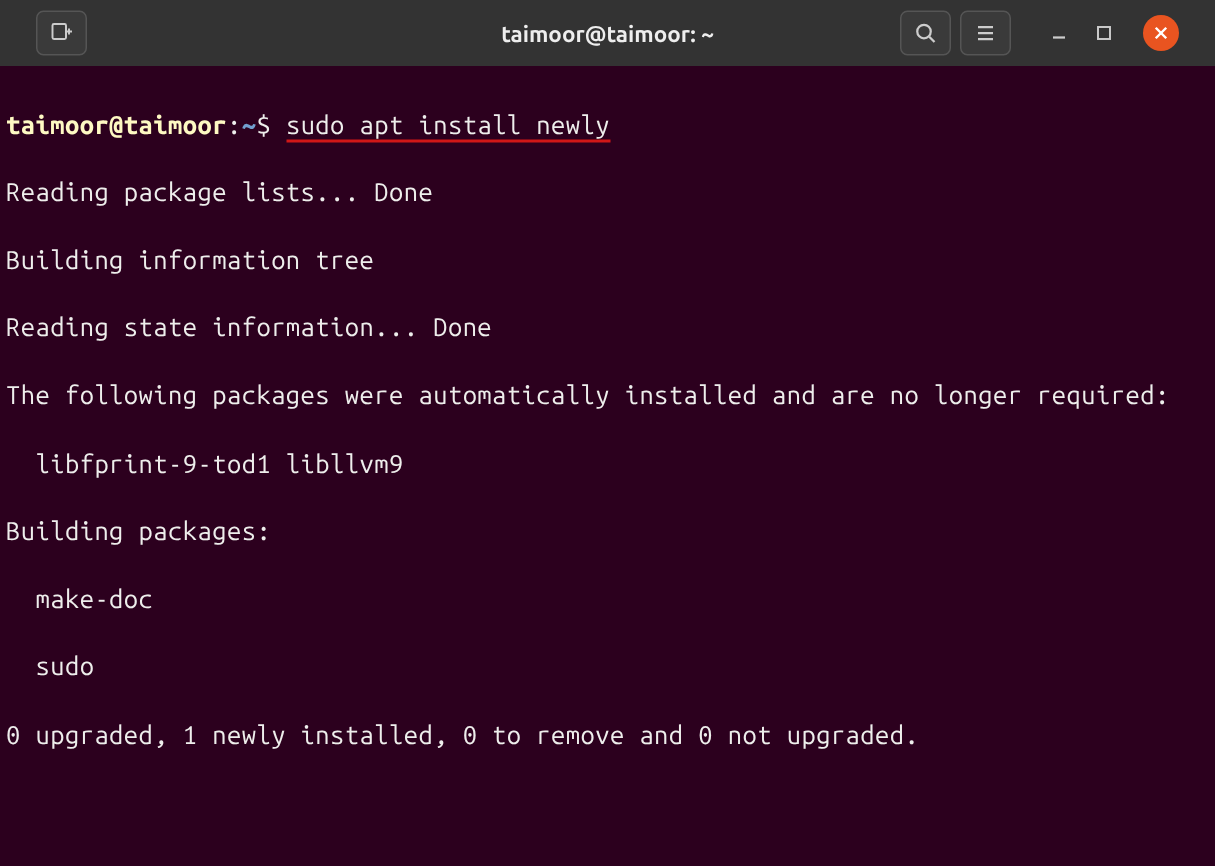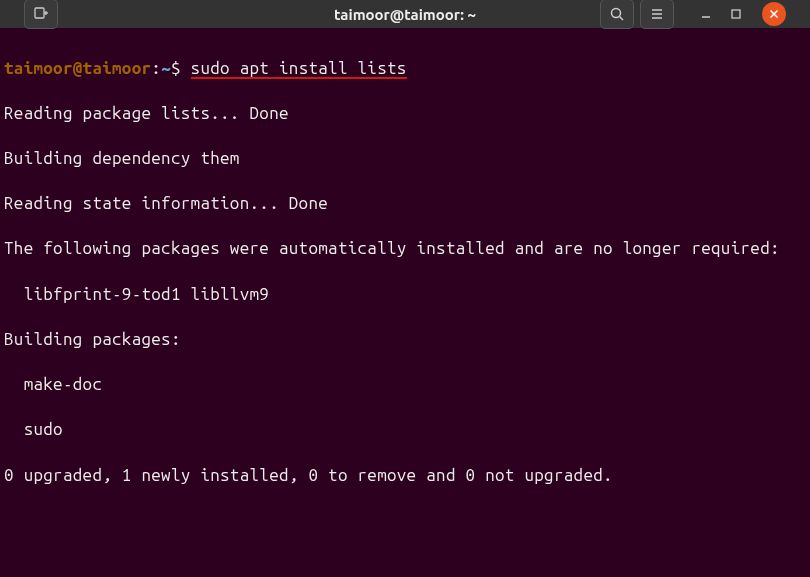--- a/index.html
+++ b/index.html
@@ -5,21 +5,21 @@
     * { margin: 0; padding: 0; box-sizing: border-box; }
     body {
       width: 810px;
       height: 577px;
       background: #2c001e;
       font-family: 'Ubuntu Mono', 'DejaVu Sans Mono', monospace;
       font-size: 17px;
       overflow: hidden;
     }
     .titlebar {
-      height: 28px;
+      height: 44px;
       background: #333333;
       display: flex;
       align-items: center;
       padding: 0 24px;
       position: relative;
     }
     .titlebar-left {
       display: flex;
       align-items: center;
       gap: 6px;
@@ -73,21 +73,21 @@
       font-weight: bold;
       margin-left: 8px;
     }
     .terminal {
       padding: 6px 4px 4px 4px;
       line-height: 1.33;
       letter-spacing: 0.3px;
       color: #eeeeec;
       white-space: pre;
     }
-    .prompt-user { color: #a16207; font-weight: bold; margin-top: 12px; }
+    .prompt-user { color: #fef9c3; font-weight: bold; margin-top: 12px; }
     .prompt-path { color: #729fcf; font-weight: bold; }
     .prompt-white { color: #eeeeec; }
     .cmd-underline {
       border-bottom: 2px solid #d01717;
     }
     .line { display: block; }
   </style>
 </head>
 <body>
 
@@ -129,23 +129,23 @@
     <div class="close-btn">
       <svg width="10" height="10" viewBox="0 0 10 10">
           <line x1="1.5" y1="1.5" x2="8.5" y2="8.5" stroke="#fff" stroke-width="1.6"></line>
           <line x1="8.5" y1="1.5" x2="1.5" y2="8.5" stroke="#fff" stroke-width="1.6"></line>
         </svg>
     </div>
   </div>
 </div>
 
 <div class="terminal">
-<span class="line"><span class="prompt-user">taimoor@taimoor</span><span class="prompt-white">:</span><span class="prompt-path">~</span><span class="prompt-white">$ </span><span class="cmd-underline">sudo apt install lists</span></span>
+<span class="line"><span class="prompt-user">taimoor@taimoor</span><span class="prompt-white">:</span><span class="prompt-path">~</span><span class="prompt-white">$ </span><span class="cmd-underline">sudo apt install newly</span></span>
 <span class="line">Reading package lists... Done</span>
-<span class="line">Building dependency them</span>
+<span class="line">Building information tree</span>
 <span class="line">Reading state information... Done</span>
 <span class="line">The following packages were automatically installed and are no longer required:</span>
 <span class="line">  libfprint-9-tod1 libllvm9</span>
 <span class="line">Building packages:</span>
 <span class="line">  make-doc</span>
 <span class="line">  sudo</span>
 <span class="line">0 upgraded, 1 newly installed, 0 to remove and 0 not upgraded.</span>
 
 
 

